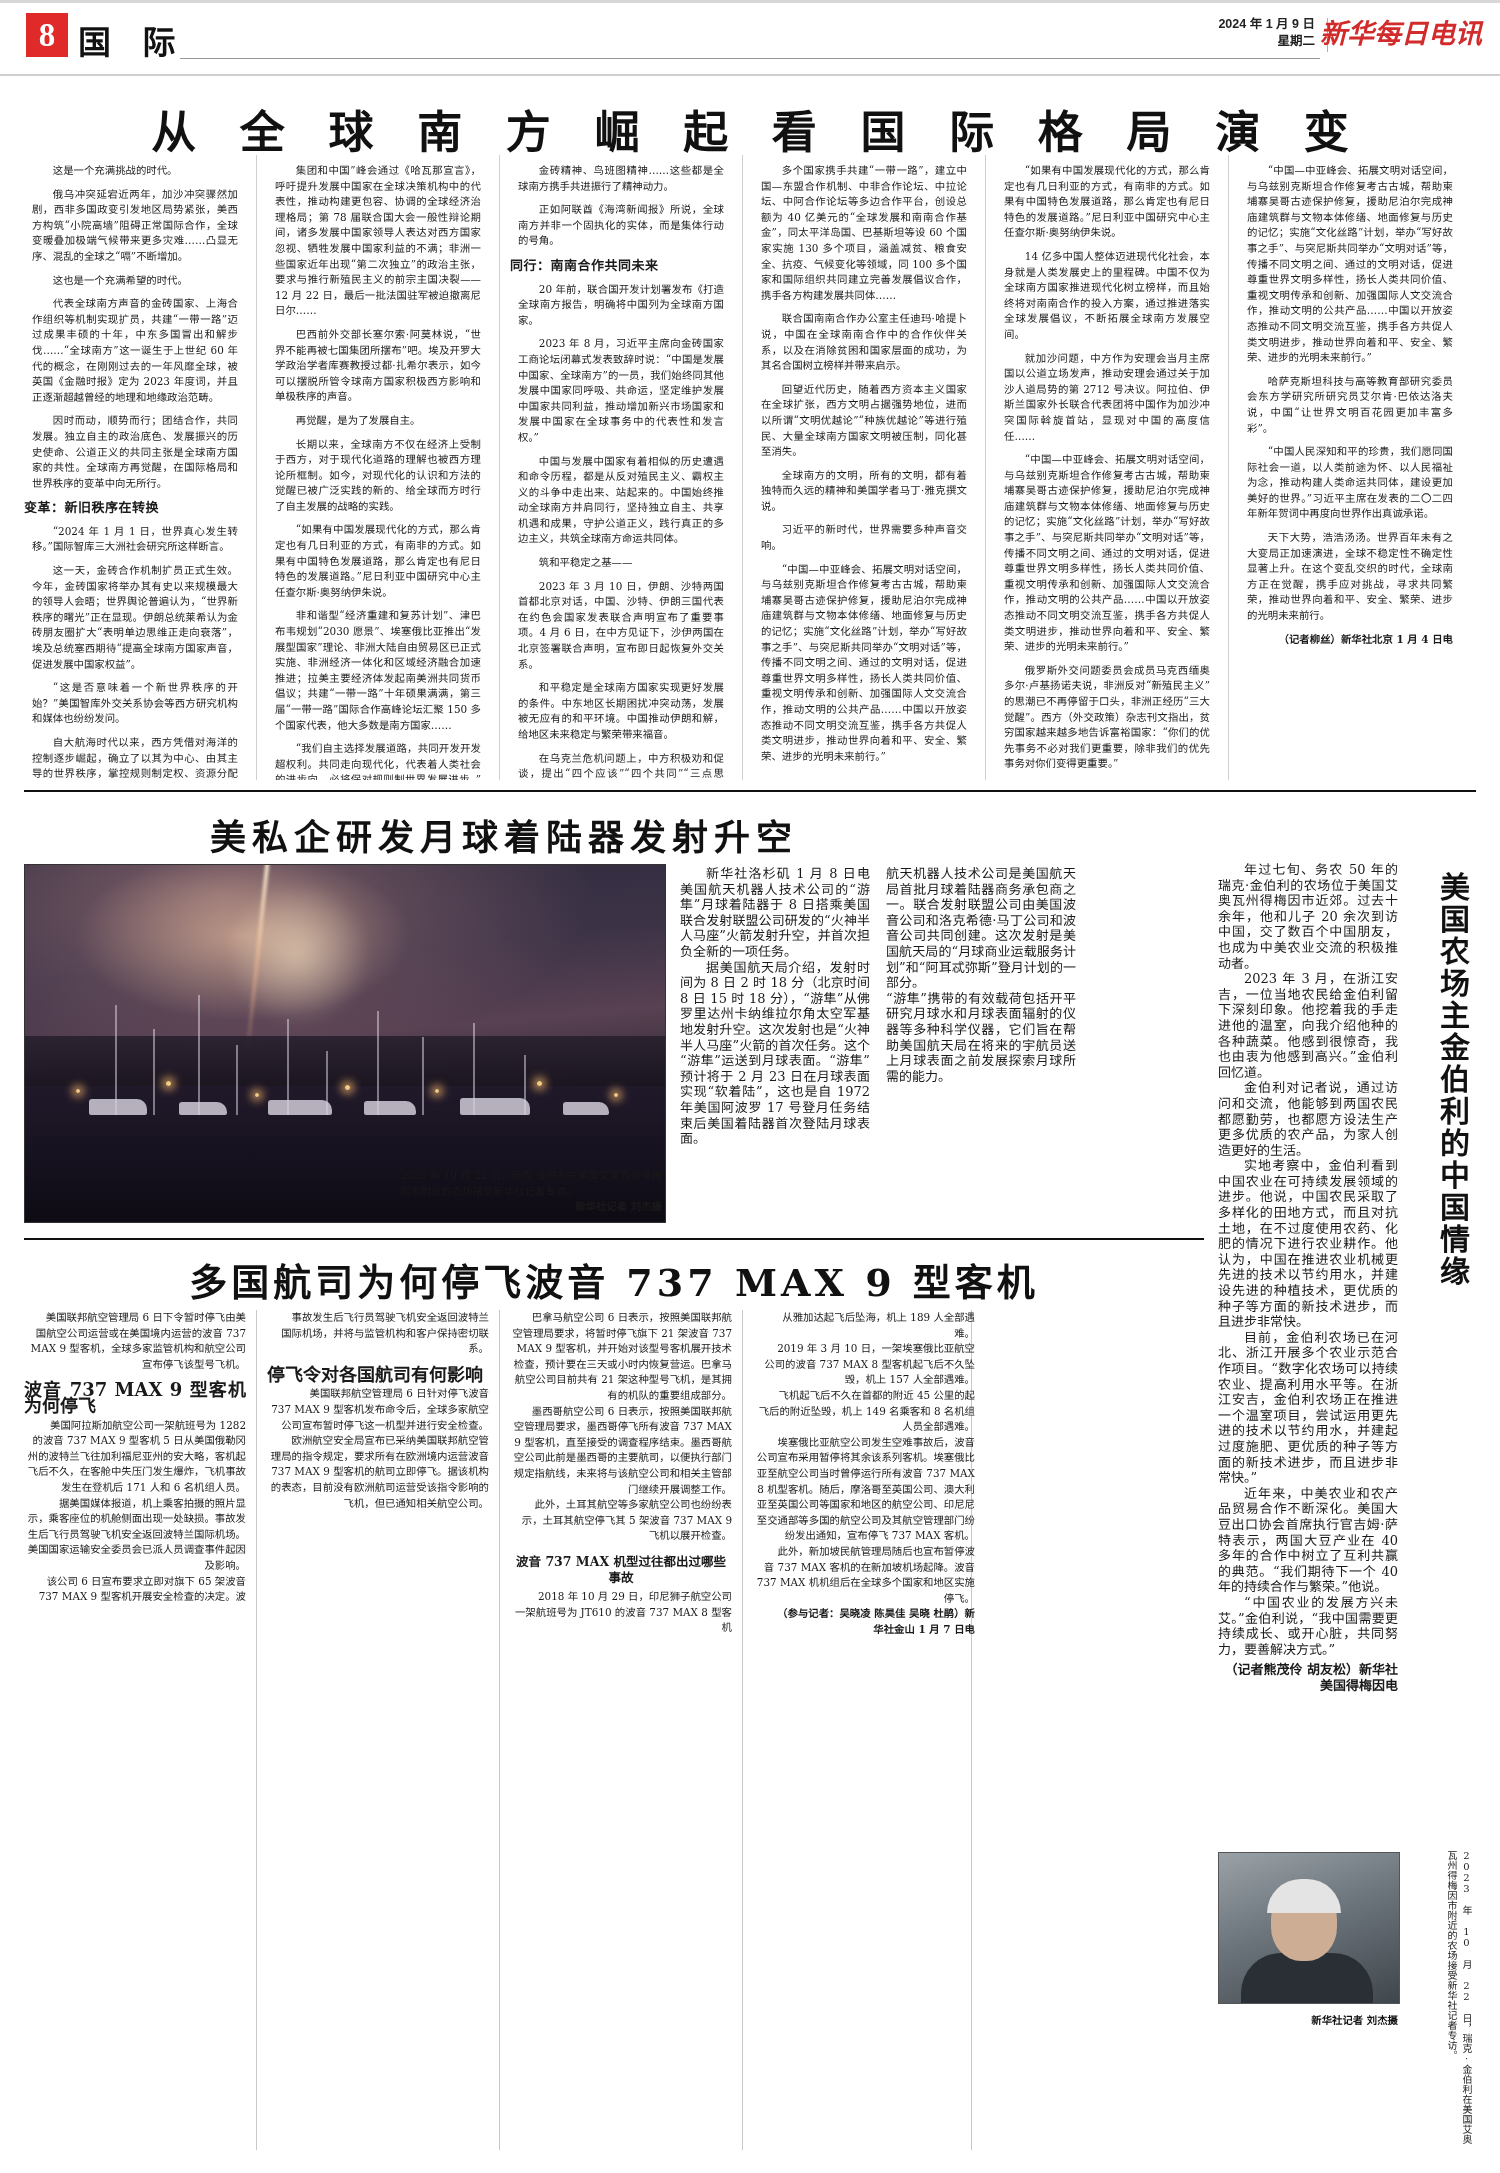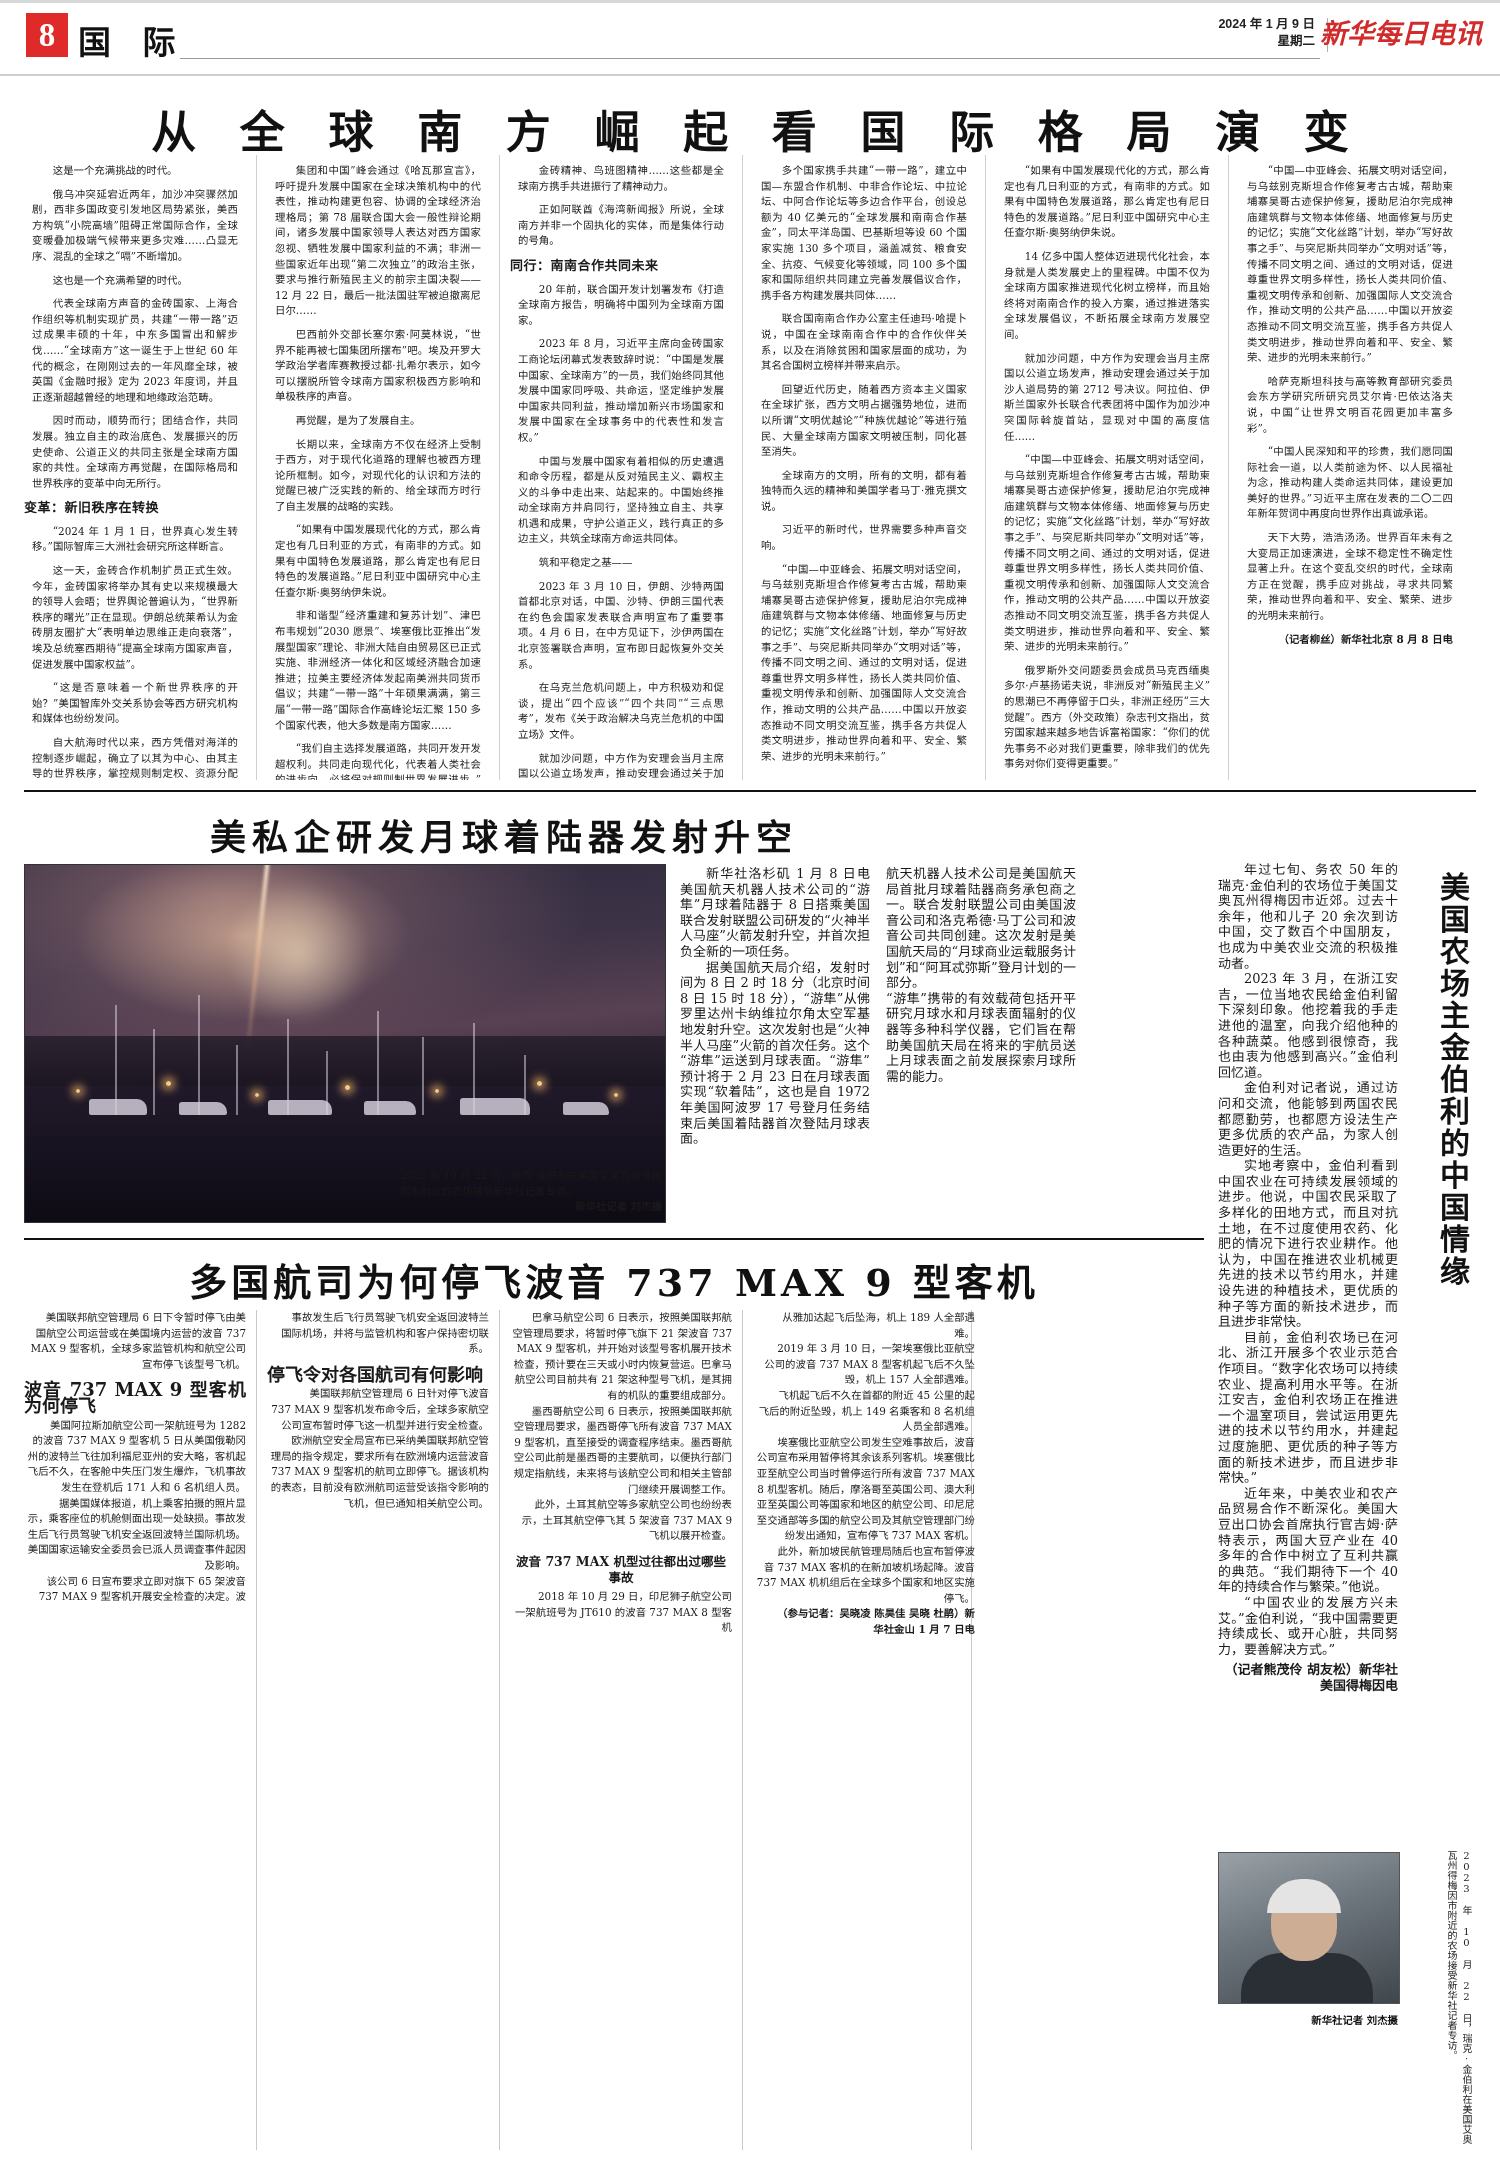--- a/index.html
+++ b/index.html
@@ -253,20 +253,21 @@
 
     <div class="col c3">
       <p>金砖精神、鸟班图精神……这些都是全球南方携手共进振行了精神动力。</p>
       <p>正如阿联酋《海湾新闻报》所说，全球南方并非一个固执化的实体，而是集体行动的号角。</p>
       <h3>同行：南南合作共同未来</h3>
       <p>20 年前，联合国开发计划署发布《打造全球南方报告，明确将中国列为全球南方国家。</p>
       <p>2023 年 8 月，习近平主席向金砖国家工商论坛闭幕式发表致辞时说：“中国是发展中国家、全球南方”的一员，我们始终同其他发展中国家同呼吸、共命运，坚定维护发展中国家共同利益，推动增加新兴市场国家和发展中国家在全球事务中的代表性和发言权。”</p>
       <p>中国与发展中国家有着相似的历史遭遇和命令历程，都是从反对殖民主义、霸权主义的斗争中走出来、站起来的。中国始终推动全球南方并肩同行，坚持独立自主、共享机遇和成果，守护公道正义，践行真正的多边主义，共筑全球南方命运共同体。</p>
       <p>筑和平稳定之基——</p>
       <p>2023 年 3 月 10 日，伊朗、沙特两国首都北京对话，中国、沙特、伊朗三国代表在约色会国家发表联合声明宣布了重要事项。4 月 6 日，在中方见证下，沙伊两国在北京签署联合声明，宣布即日起恢复外交关系。</p>
+      <p>和平稳定是全球南方国家实现更好发展的条件。中东地区长期困扰冲突动荡，发展被无应有的和平环境。中国推动伊朗和解，给地区未来稳定与繁荣带来福音。</p>
       <p>在乌克兰危机问题上，中方积极劝和促谈，提出“四个应该”“四个共同”“三点思考”，发布《关于政治解决乌克兰危机的中国立场》文件。</p>
       <p>就加沙问题，中方作为安理会当月主席国以公道立场发声，推动安理会通过关于加沙人道局势的第 2712 号决议。阿拉伯、伊斯兰国家外长联合代表团将中国作为加沙冲突国际斡旋首站，显现对中国的高度信任……</p>
       <p>委内瑞拉国际关系问题专家塞尔希奥·罗德里格斯·格尔芬施泰因这样形容：“一股新风从中国吹来……北京努力缓解紧张局势，为全球和平与发展作出真正和重大的贡献。”</p>
 
     </div>
 
     <div class="col c4">
       <p>多个国家携手共建“一带一路”，建立中国—东盟合作机制、中非合作论坛、中拉论坛、中阿合作论坛等多边合作平台，创设总额为 40 亿美元的“全球发展和南南合作基金”，同太平洋岛国、巴基斯坦等设 60 个国家实施 130 多个项目，涵盖减贫、粮食安全、抗疫、气候变化等领域，同 100 多个国家和国际组织共同建立完善发展倡议合作，携手各方构建发展共同体……</p>
       <p>联合国南南合作办公室主任迪玛·哈提卜说，中国在全球南南合作中的合作伙伴关系，以及在消除贫困和国家层面的成功，为其名合国树立榜样并带来启示。</p>
       <p>回望近代历史，随着西方资本主义国家在全球扩张，西方文明占据强势地位，进而以所谓“文明优越论”“种族优越论”等进行殖民、大量全球南方国家文明被压制，同化甚至消失。</p>
@@ -281,21 +282,21 @@
       <p>就加沙问题，中方作为安理会当月主席国以公道立场发声，推动安理会通过关于加沙人道局势的第 2712 号决议。阿拉伯、伊斯兰国家外长联合代表团将中国作为加沙冲突国际斡旋首站，显现对中国的高度信任……</p>
       <p>“中国—中亚峰会、拓展文明对话空间，与乌兹别克斯坦合作修复考古古城，帮助柬埔寨吴哥古迹保护修复，援助尼泊尔完成神庙建筑群与文物本体修缮、地面修复与历史的记忆；实施“文化丝路”计划，举办“写好故事之手”、与突尼斯共同举办“文明对话”等，传播不同文明之间、通过的文明对话，促进尊重世界文明多样性，扬长人类共同价值、重视文明传承和创新、加强国际人文交流合作，推动文明的公共产品……中国以开放姿态推动不同文明交流互鉴，携手各方共促人类文明进步，推动世界向着和平、安全、繁荣、进步的光明未来前行。”</p>
       <p>俄罗斯外交问题委员会成员马克西缅奥多尔·卢基扬诺夫说，非洲反对“新殖民主义”的思潮已不再停留于口头，非洲正经历“三大觉醒”。西方（外交政策）杂志刊文指出，贫穷国家越来越多地告诉富裕国家：“你们的优先事务不必对我们更重要，除非我们的优先事务对你们变得更重要。”</p>
     </div>
 
     <div class="col c6">
       <p>“中国—中亚峰会、拓展文明对话空间，与乌兹别克斯坦合作修复考古古城，帮助柬埔寨吴哥古迹保护修复，援助尼泊尔完成神庙建筑群与文物本体修缮、地面修复与历史的记忆；实施“文化丝路”计划，举办“写好故事之手”、与突尼斯共同举办“文明对话”等，传播不同文明之间、通过的文明对话，促进尊重世界文明多样性，扬长人类共同价值、重视文明传承和创新、加强国际人文交流合作，推动文明的公共产品……中国以开放姿态推动不同文明交流互鉴，携手各方共促人类文明进步，推动世界向着和平、安全、繁荣、进步的光明未来前行。”</p>
       <p>哈萨克斯坦科技与高等教育部研究委员会东方学研究所研究员艾尔肯·巴依达洛夫说，中国“让世界文明百花园更加丰富多彩”。</p>
       <p>“中国人民深知和平的珍贵，我们愿同国际社会一道，以人类前途为怀、以人民福祉为念，推动构建人类命运共同体，建设更加美好的世界。”习近平主席在发表的二〇二四年新年贺词中再度向世界作出真诚承诺。</p>
       <p>天下大势，浩浩汤汤。世界百年未有之大变局正加速演进，全球不稳定性不确定性显著上升。在这个变乱交织的时代，全球南方正在觉醒，携手应对挑战，寻求共同繁荣，推动世界向着和平、安全、繁荣、进步的光明未来前行。</p>
-      <p class="byline">（记者柳丝）新华社北京 8 月 8 日电</p>
+      <p class="byline">（记者柳丝）新华社北京 1 月 4 日电</p>
     </div>
   </div>
 
   <div class="sep1"></div>
   <div class="head2">美私企研发月球着陆器发射升空</div>
 
   <div class="photo">
     <div class="glow"></div>
     <div class="trail"></div>
     <div class="dock"></div>

